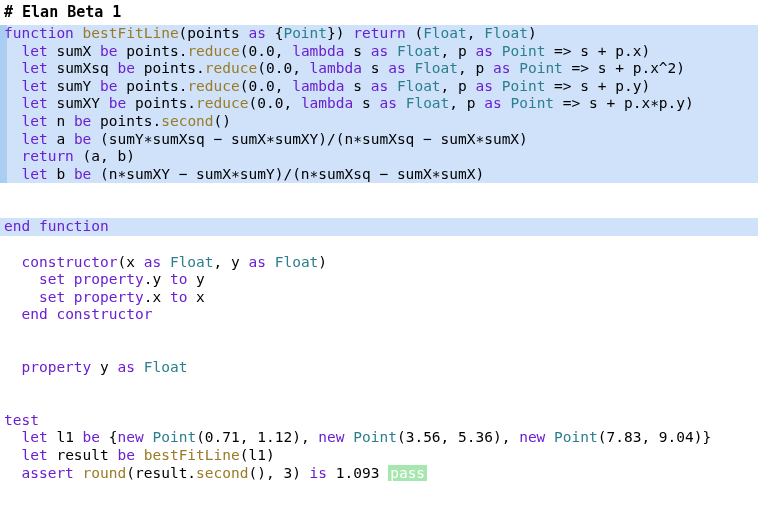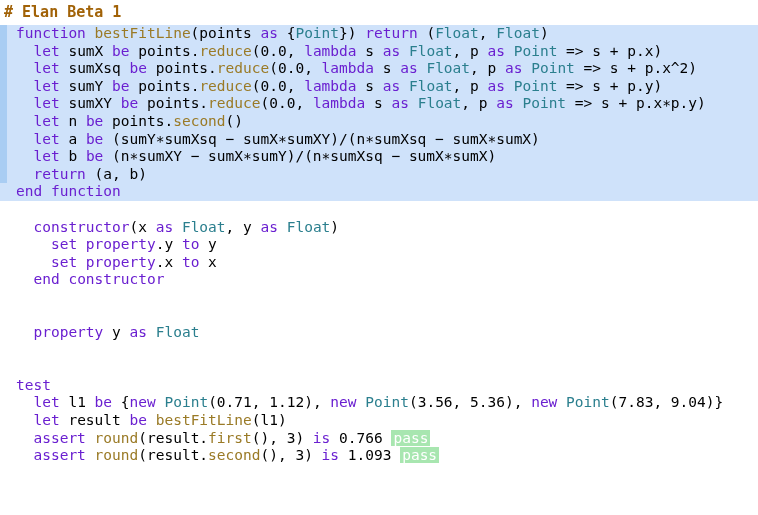--- a/index.html
+++ b/index.html
@@ -19,44 +19,45 @@
     width: 758px;
     height: 515px;
     background: #ffffff;
     padding: 0;
     box-sizing: border-box;
   }
   .title-line {
     font-family: "DejaVu Sans Mono", "Liberation Mono", monospace;
     font-size: 15px;
     font-weight: bold;
-    color: #a16207;
+    color: #000000;
     padding: 3px 0 0 4px;
     line-height: 19px;
     white-space: pre;
   }
   .code-area {
     padding-top: 3px;
   }
   .line {
     position: relative;
     font-size: 14.5px;
     line-height: 17.6px;
     height: 17.6px;
     white-space: pre;
-    padding-left: 16px;
+    padding-left: 4px;
     color: #000000;
     letter-spacing: 0px;
   }
   .line.blank {
     height: 17.6px;
   }
   
   .line.hl {
     background: #cfe2fa;
+    margin-top: 35px;
   }
   .line.gutter {
     background: linear-gradient(to right, #a9cdf3 0px, #a9cdf3 7px, #cfe2fa 7px, #cfe2fa 100%);
   }
   .seg {
     white-space: pre;
   }
   
   .kw   { color: #6a1fd0; }          
   .typ  { color: #2b7f8e; }          
@@ -76,32 +77,31 @@
 <div id="editor">
   <div class="title-line"># Elan Beta 1</div>
   <div class="code-area" id="code-area">
       <div class="line gutter"><span class="seg kw">function</span><span class="seg pl"> </span><span class="seg fn">bestFitLine</span><span class="seg pl">(</span><span class="seg pl">points</span><span class="seg pl"> </span><span class="seg kw">as</span><span class="seg pl"> {</span><span class="seg typ">Point</span><span class="seg pl">}) </span><span class="seg kw">return</span><span class="seg pl"> (</span><span class="seg typ">Float</span><span class="seg pl">, </span><span class="seg typ">Float</span><span class="seg pl">)</span></div>
       <div class="line gutter"><span class="seg pl">  </span><span class="seg kw">let</span><span class="seg pl"> sumX </span><span class="seg kw">be</span><span class="seg pl"> points.</span><span class="seg fn">reduce</span><span class="seg pl">(0.0, </span><span class="seg kw">lambda</span><span class="seg pl"> s </span><span class="seg kw">as</span><span class="seg pl"> </span><span class="seg typ">Float</span><span class="seg pl">, p </span><span class="seg kw">as</span><span class="seg pl"> </span><span class="seg typ">Point</span><span class="seg pl"> =&gt; s + p.x)</span></div>
       <div class="line gutter"><span class="seg pl">  </span><span class="seg kw">let</span><span class="seg pl"> sumXsq </span><span class="seg kw">be</span><span class="seg pl"> points.</span><span class="seg fn">reduce</span><span class="seg pl">(0.0, </span><span class="seg kw">lambda</span><span class="seg pl"> s </span><span class="seg kw">as</span><span class="seg pl"> </span><span class="seg typ">Float</span><span class="seg pl">, p </span><span class="seg kw">as</span><span class="seg pl"> </span><span class="seg typ">Point</span><span class="seg pl"> =&gt; s + p.x^2)</span></div>
       <div class="line gutter"><span class="seg pl">  </span><span class="seg kw">let</span><span class="seg pl"> sumY </span><span class="seg kw">be</span><span class="seg pl"> points.</span><span class="seg fn">reduce</span><span class="seg pl">(0.0, </span><span class="seg kw">lambda</span><span class="seg pl"> s </span><span class="seg kw">as</span><span class="seg pl"> </span><span class="seg typ">Float</span><span class="seg pl">, p </span><span class="seg kw">as</span><span class="seg pl"> </span><span class="seg typ">Point</span><span class="seg pl"> =&gt; s + p.y)</span></div>
       <div class="line gutter"><span class="seg pl">  </span><span class="seg kw">let</span><span class="seg pl"> sumXY </span><span class="seg kw">be</span><span class="seg pl"> points.</span><span class="seg fn">reduce</span><span class="seg pl">(0.0, </span><span class="seg kw">lambda</span><span class="seg pl"> s </span><span class="seg kw">as</span><span class="seg pl"> </span><span class="seg typ">Float</span><span class="seg pl">, p </span><span class="seg kw">as</span><span class="seg pl"> </span><span class="seg typ">Point</span><span class="seg pl"> =&gt; s + p.x∗p.y)</span></div>
       <div class="line gutter"><span class="seg pl">  </span><span class="seg kw">let</span><span class="seg pl"> n </span><span class="seg kw">be</span><span class="seg pl"> points.</span><span class="seg fn">second</span><span class="seg pl">()</span></div>
       <div class="line gutter"><span class="seg pl">  </span><span class="seg kw">let</span><span class="seg pl"> a </span><span class="seg kw">be</span><span class="seg pl"> (sumY∗sumXsq − sumX∗sumXY)/(n∗sumXsq − sumX∗sumX)</span></div>
+      <div class="line gutter"><span class="seg pl">  </span><span class="seg kw">return</span><span class="seg pl"> (a, b)</span></div>
       <div class="line gutter"><span class="seg pl">  </span><span class="seg kw">let</span><span class="seg pl"> b </span><span class="seg kw">be</span><span class="seg pl"> (n∗sumXY − sumX∗sumY)/(n∗sumXsq − sumX∗sumX)</span></div>
-      <div class="line gutter"><span class="seg pl">  </span><span class="seg kw">return</span><span class="seg pl"> (a, b)</span></div>
       <div class="line hl"><span class="seg kw">end</span><span class="seg pl"> </span><span class="seg kw">function</span></div>
       <div class="line blank">&nbsp;</div>
       <div class="line"><span class="seg pl">  </span><span class="seg kw">constructor</span><span class="seg pl">(x </span><span class="seg kw">as</span><span class="seg pl"> </span><span class="seg typ">Float</span><span class="seg pl">, y </span><span class="seg kw">as</span><span class="seg pl"> </span><span class="seg typ">Float</span><span class="seg pl">)</span></div>
       <div class="line"><span class="seg pl">    </span><span class="seg kw">set</span><span class="seg pl"> </span><span class="seg kw">property</span><span class="seg pl">.y </span><span class="seg kw">to</span><span class="seg pl"> y</span></div>
       <div class="line"><span class="seg pl">    </span><span class="seg kw">set</span><span class="seg pl"> </span><span class="seg kw">property</span><span class="seg pl">.x </span><span class="seg kw">to</span><span class="seg pl"> x</span></div>
       <div class="line"><span class="seg pl">  </span><span class="seg kw">end</span><span class="seg pl"> </span><span class="seg kw">constructor</span></div>
       <div class="line blank">&nbsp;</div>
       <div class="line blank">&nbsp;</div>
       <div class="line"><span class="seg pl">  </span><span class="seg kw">property</span><span class="seg pl"> y </span><span class="seg kw">as</span><span class="seg pl"> </span><span class="seg typ">Float</span></div>
       <div class="line blank">&nbsp;</div>
       <div class="line blank">&nbsp;</div>
       <div class="line"><span class="seg kw">test</span></div>
       <div class="line"><span class="seg pl">  </span><span class="seg kw">let</span><span class="seg pl"> l1 </span><span class="seg kw">be</span><span class="seg pl"> {</span><span class="seg kw">new</span><span class="seg pl"> </span><span class="seg typ">Point</span><span class="seg pl">(0.71, 1.12), </span><span class="seg kw">new</span><span class="seg pl"> </span><span class="seg typ">Point</span><span class="seg pl">(3.56, 5.36), </span><span class="seg kw">new</span><span class="seg pl"> </span><span class="seg typ">Point</span><span class="seg pl">(7.83, 9.04)}</span></div>
       <div class="line"><span class="seg pl">  </span><span class="seg kw">let</span><span class="seg pl"> result </span><span class="seg kw">be</span><span class="seg pl"> </span><span class="seg fn">bestFitLine</span><span class="seg pl">(l1)</span></div>
-      <div class="line"><span class="seg pl">  </span><span class="seg kw">assert</span><span class="seg pl"> </span><span class="seg fn">round</span><span class="seg pl">(result.</span><span class="seg fn">first</span><span class="seg pl">(), 3) </span><span class="seg kw">is</span><span class="seg pl"> 0.766 </span><span class="badge">pass</span></div>
       <div class="line"><span class="seg pl">  </span><span class="seg kw">assert</span><span class="seg pl"> </span><span class="seg fn">round</span><span class="seg pl">(result.</span><span class="seg fn">second</span><span class="seg pl">(), 3) </span><span class="seg kw">is</span><span class="seg pl"> 1.093 </span><span class="badge">pass</span></div>
     </div>
 </div>
 
 </body></html>

